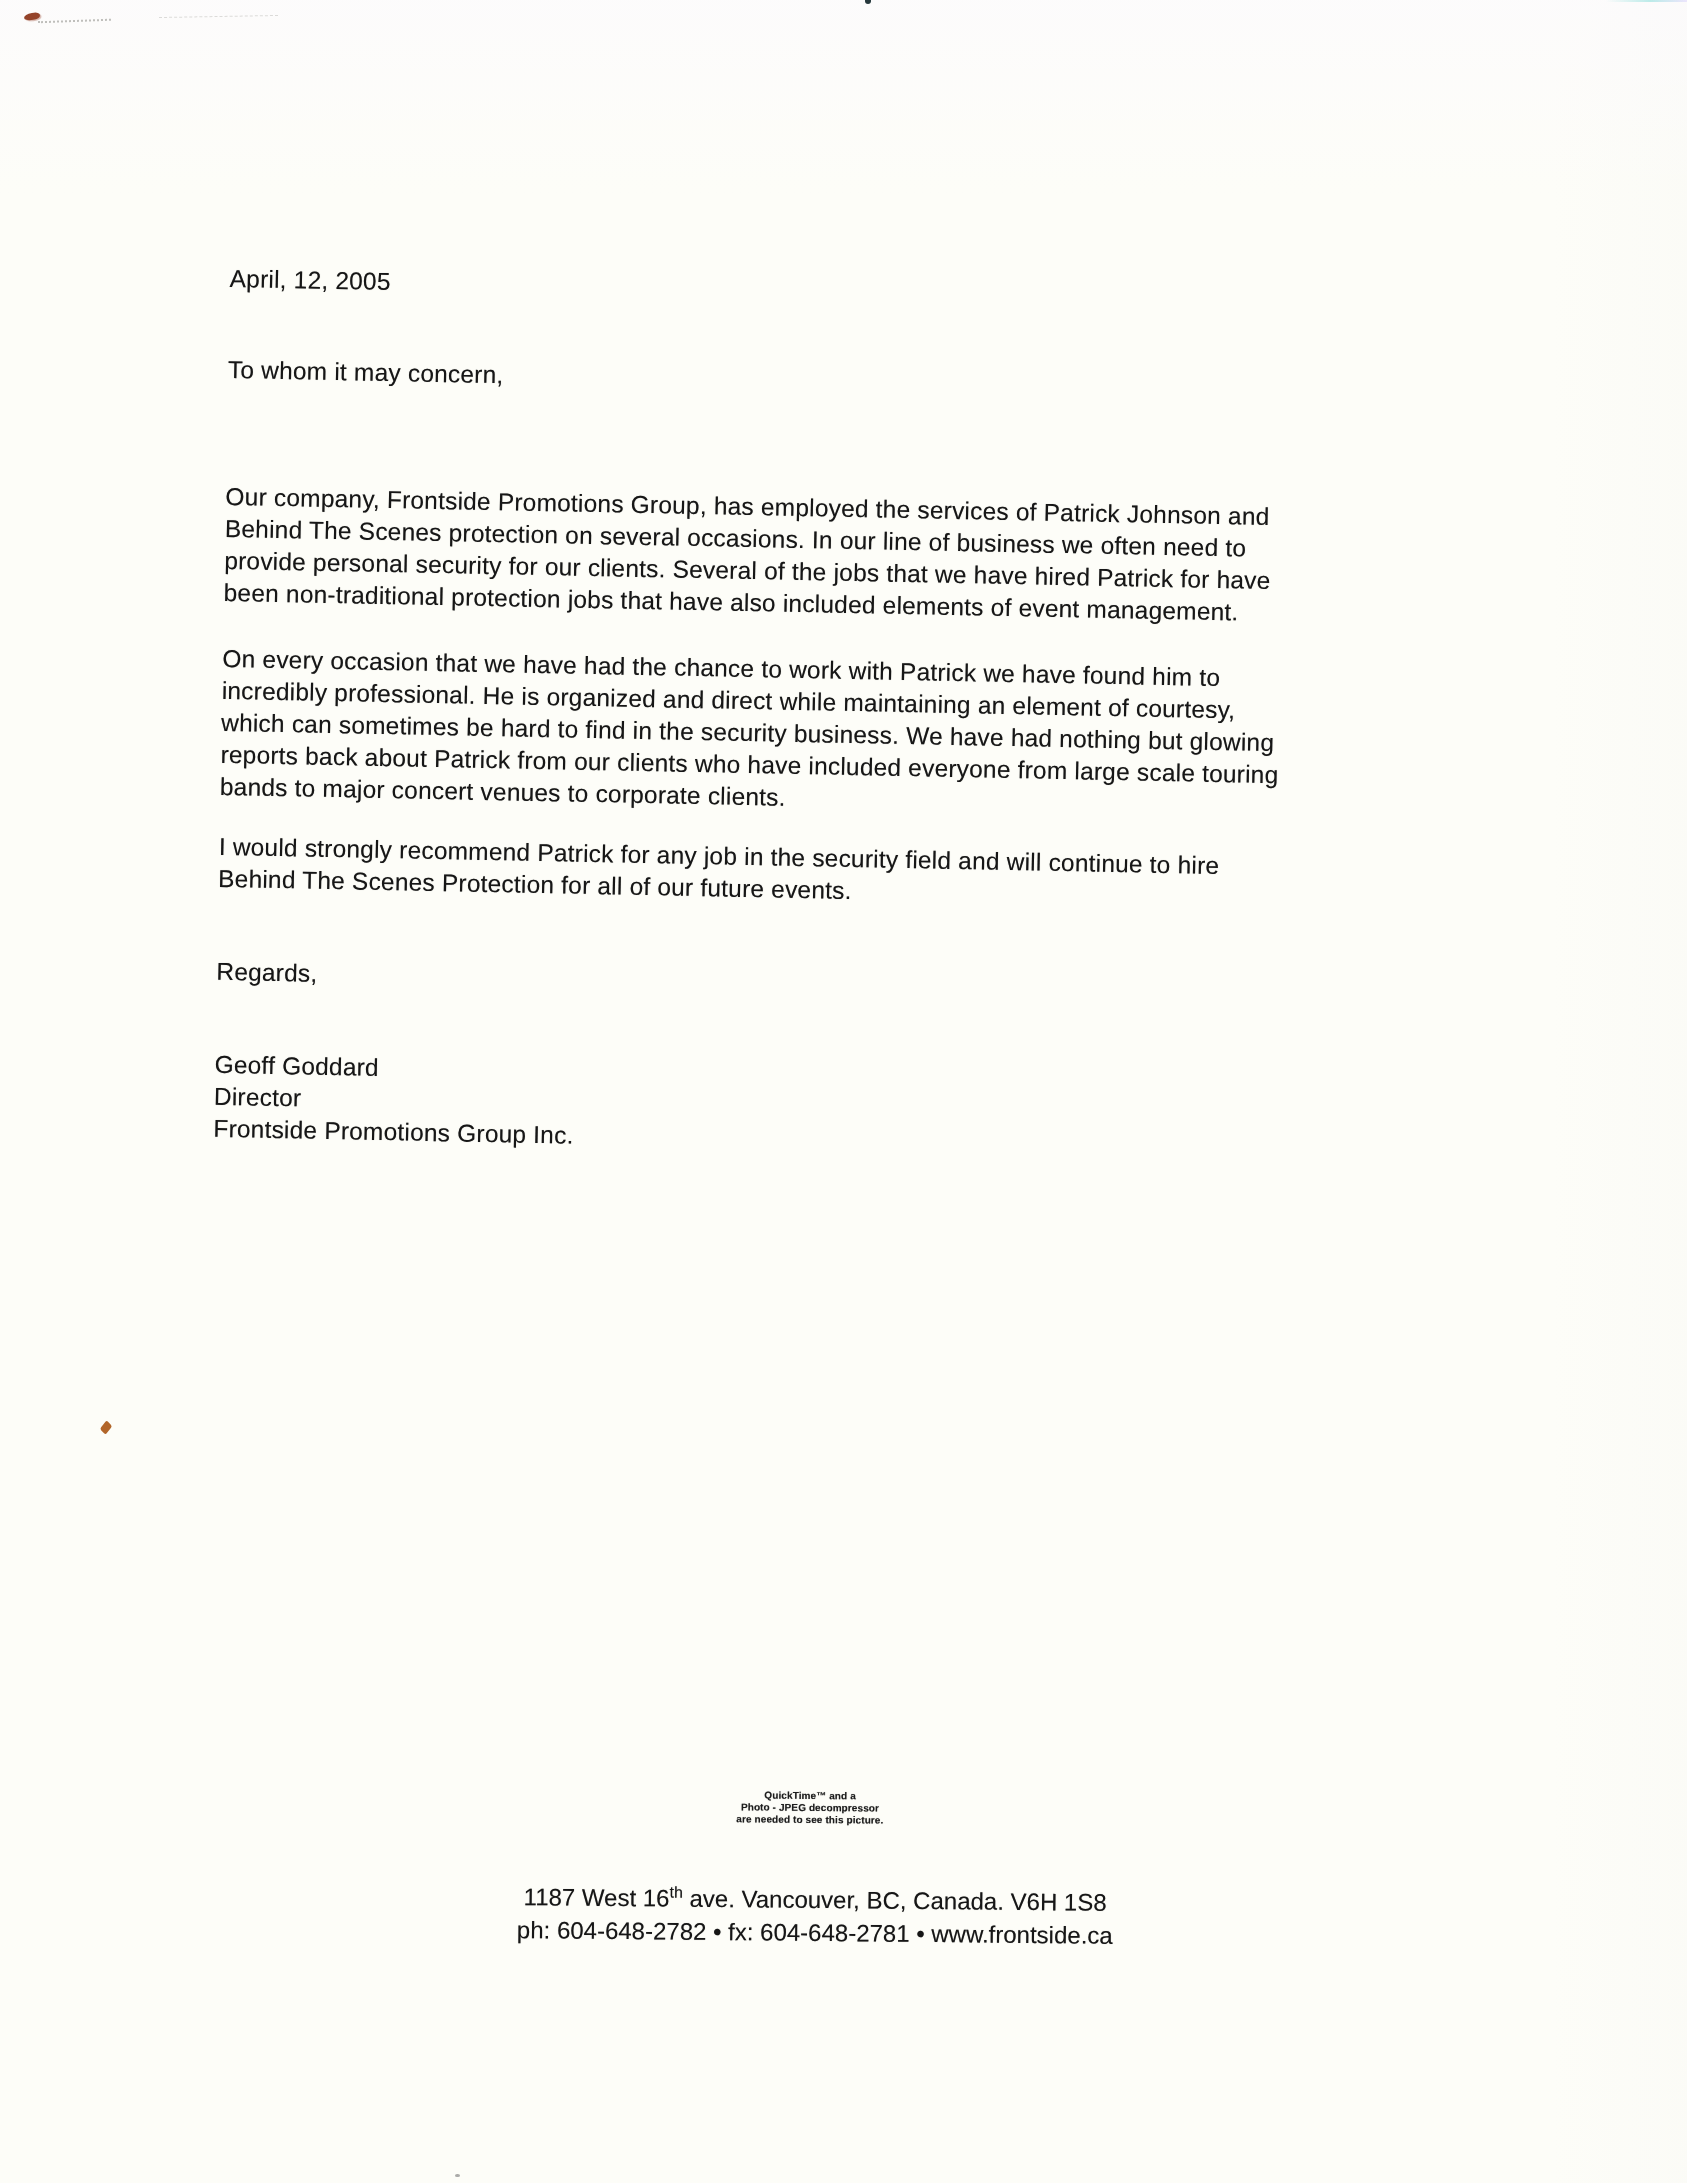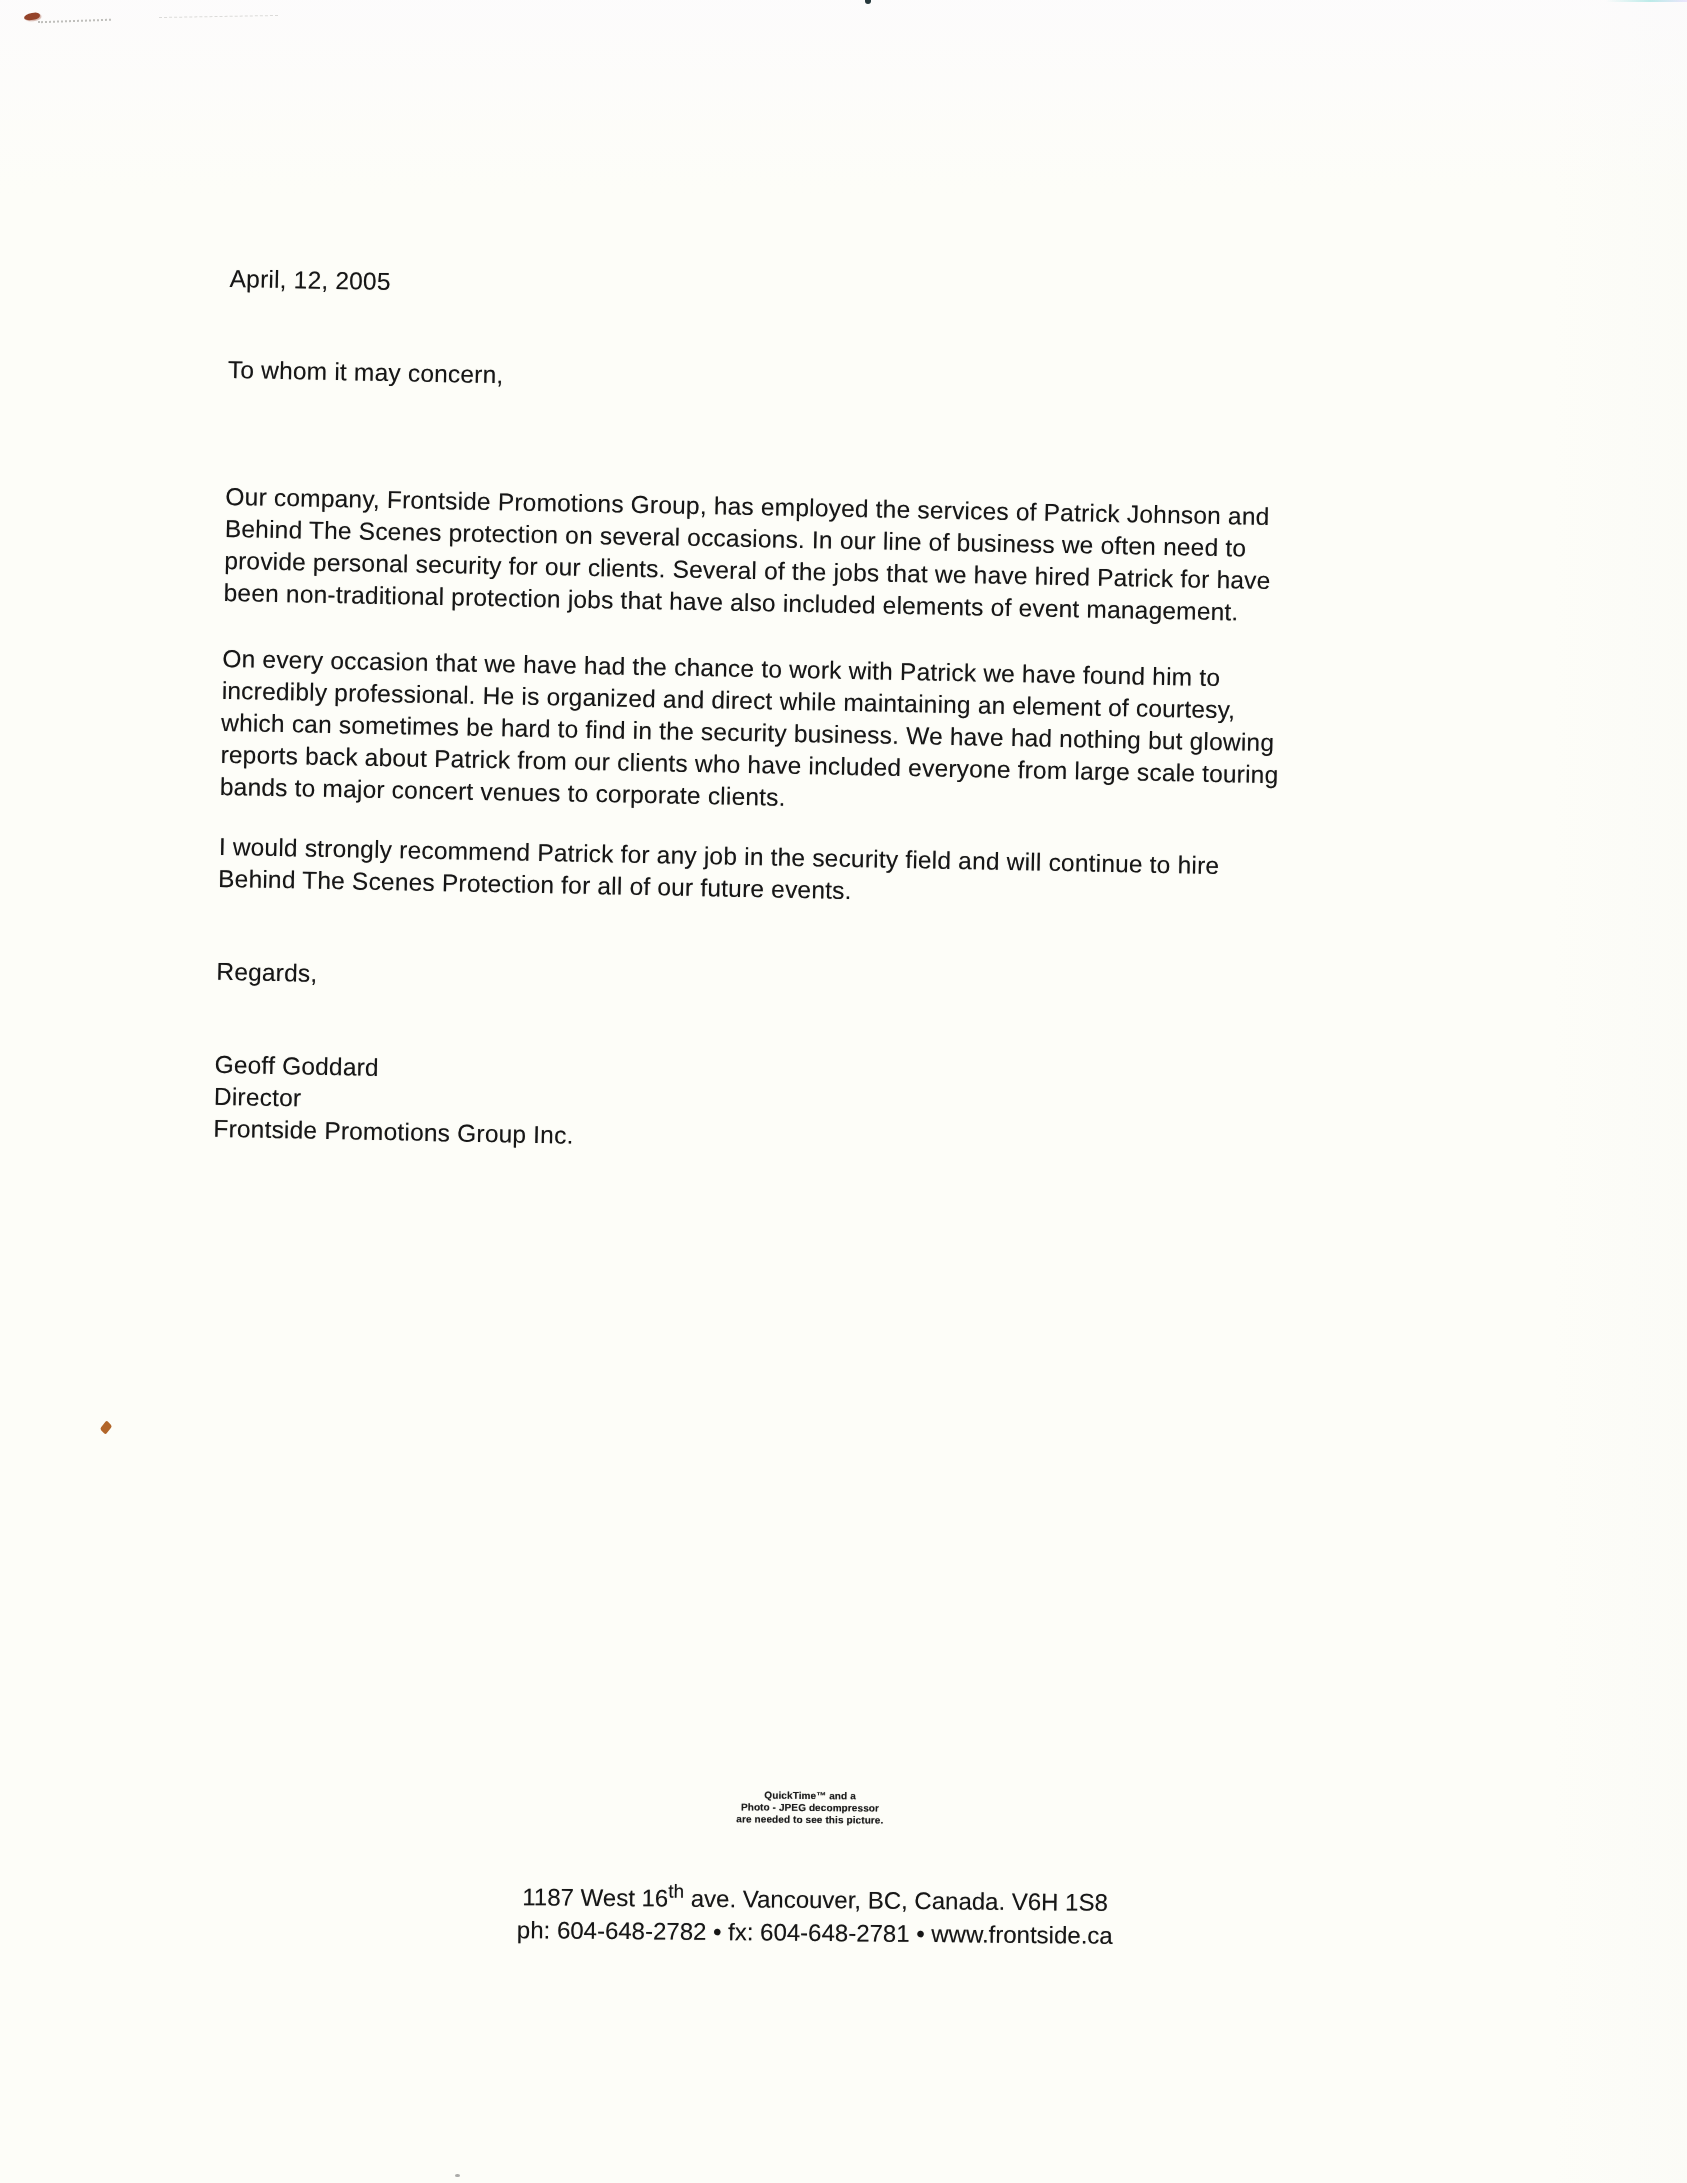--- a/index.html
+++ b/index.html
@@ -71,21 +71,21 @@
     left: 815px;
     top: 1883px;
     transform: translateX(-50%) rotate(0.55deg);
     font-size: 24px;
     line-height: 33px;
     text-align: center;
     white-space: nowrap;
     text-shadow: 0 0 0.7px rgba(25,25,25,0.45);
   }
   .footer sup {
-    font-size: 19px;
+    font-size: 16px;
     vertical-align: super;
     line-height: 0;
     text-align: center;
   }
 
   
   .artifact { position: absolute; }
   .mark-top-left-blob {
     left: 24px; top: 13.2px;
     width: 16px; height: 7.3px;

